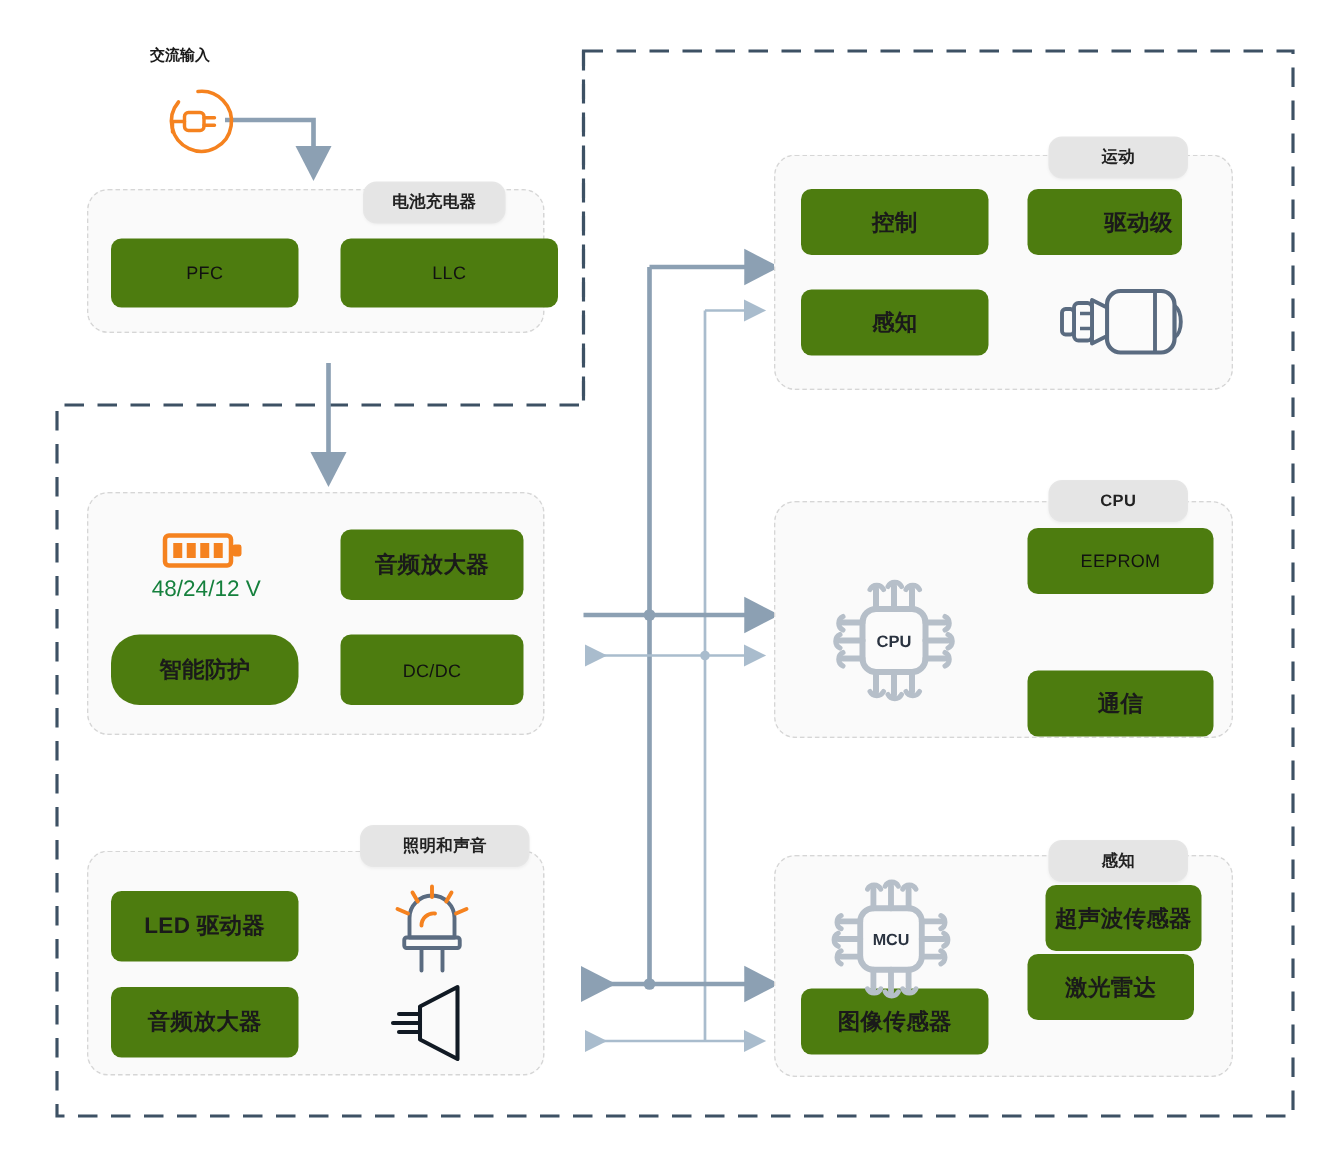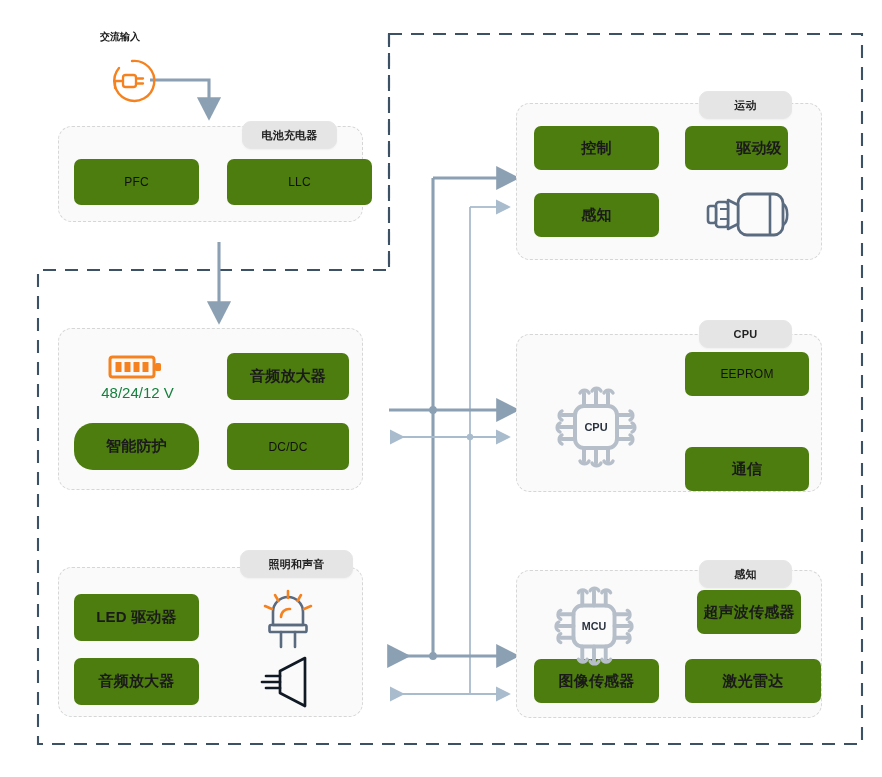--- a/index.html
+++ b/index.html
@@ -301,15 +301,15 @@
         <path d="M28,78 A5,5 0 0 0 37,78"></path>
         <path d="M40,80 A5,5 0 0 0 49,80"></path>
         <path d="M52,78 A5,5 0 0 0 61,78"></path>
       </g>
       <text x="44" y="48" text-anchor="middle" font-size="11" font-weight="700" fill="#2a3340" font-family="'Liberation Sans', sans-serif">MCU</text>
     </svg>
   </div>
 
   <div class="blk" style="left:685px; top:590px; width:104px; height:44px;margin-left:12px;">超声波传感器</div>
   <div class="blk" style="left:534px; top:659px; width:125px; height:44px;text-align:center;">图像传感器</div>
-  <div class="blk" style="left:685px; top:659px; width:136px; height:44px;">激光雷达</div>
+  <div class="blk" style="left:685px; top:636px; width:111px; height:44px;">激光雷达</div>
 
 </div>
 
 </body></html>

